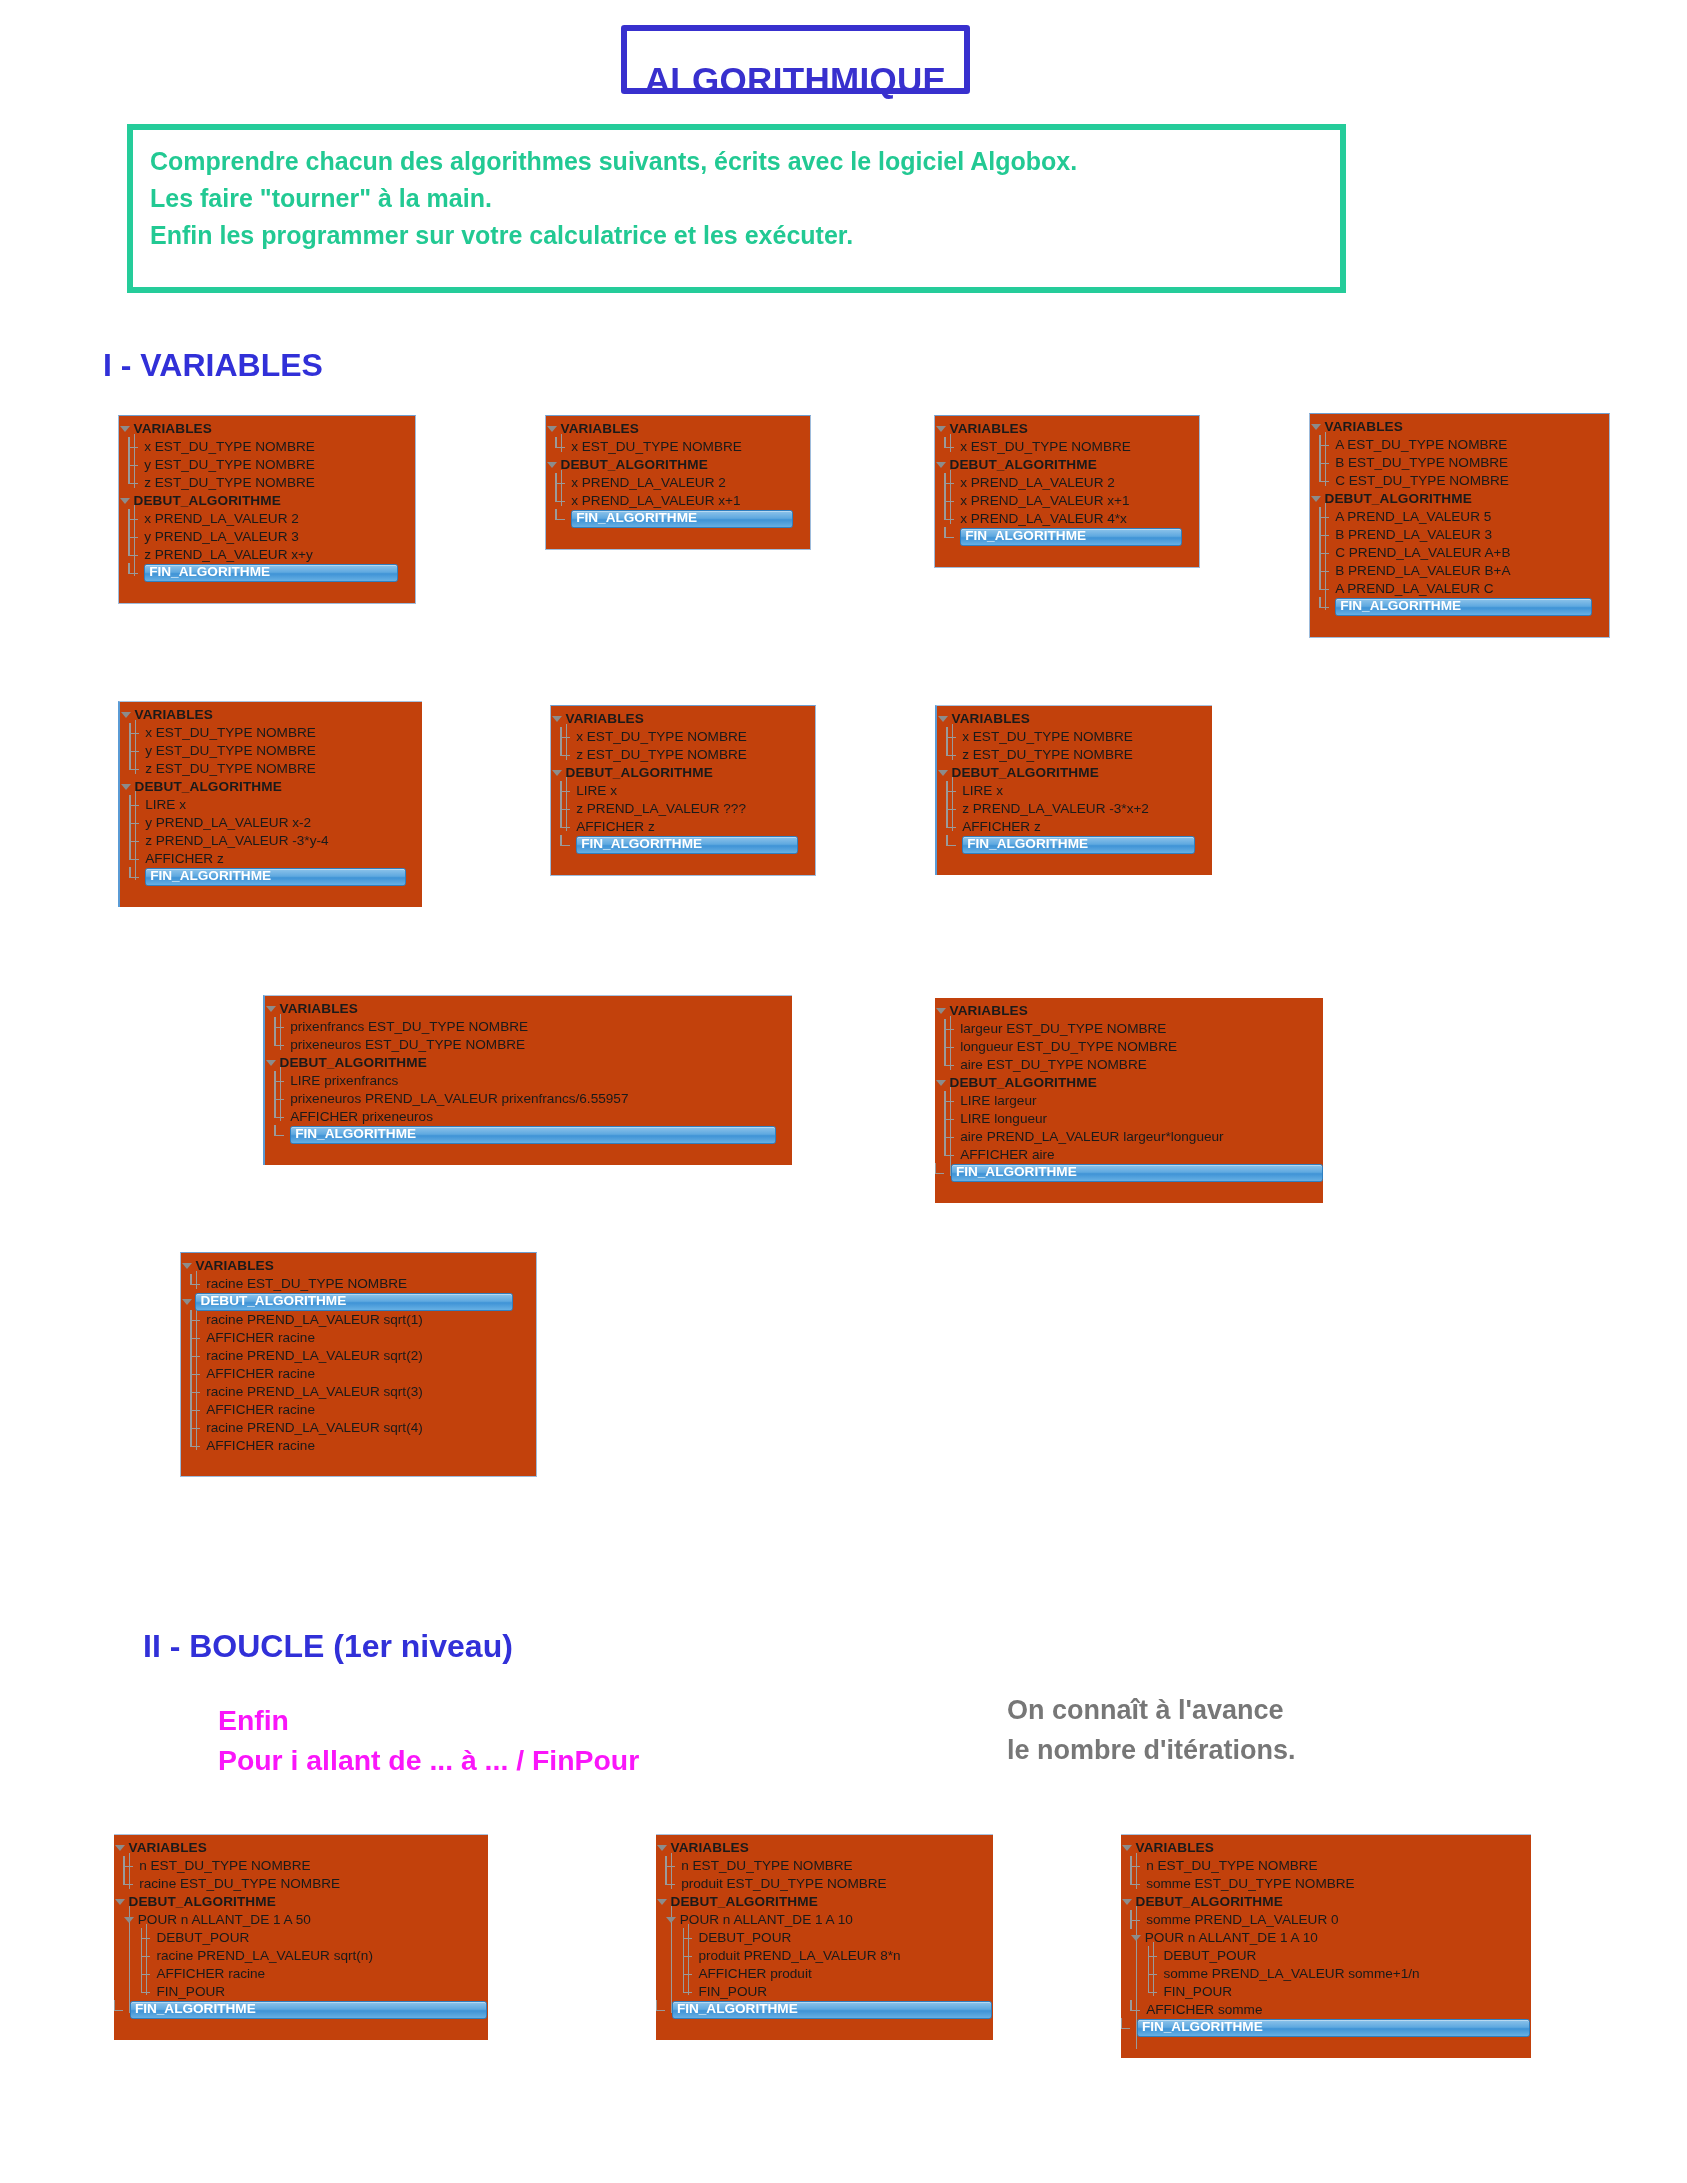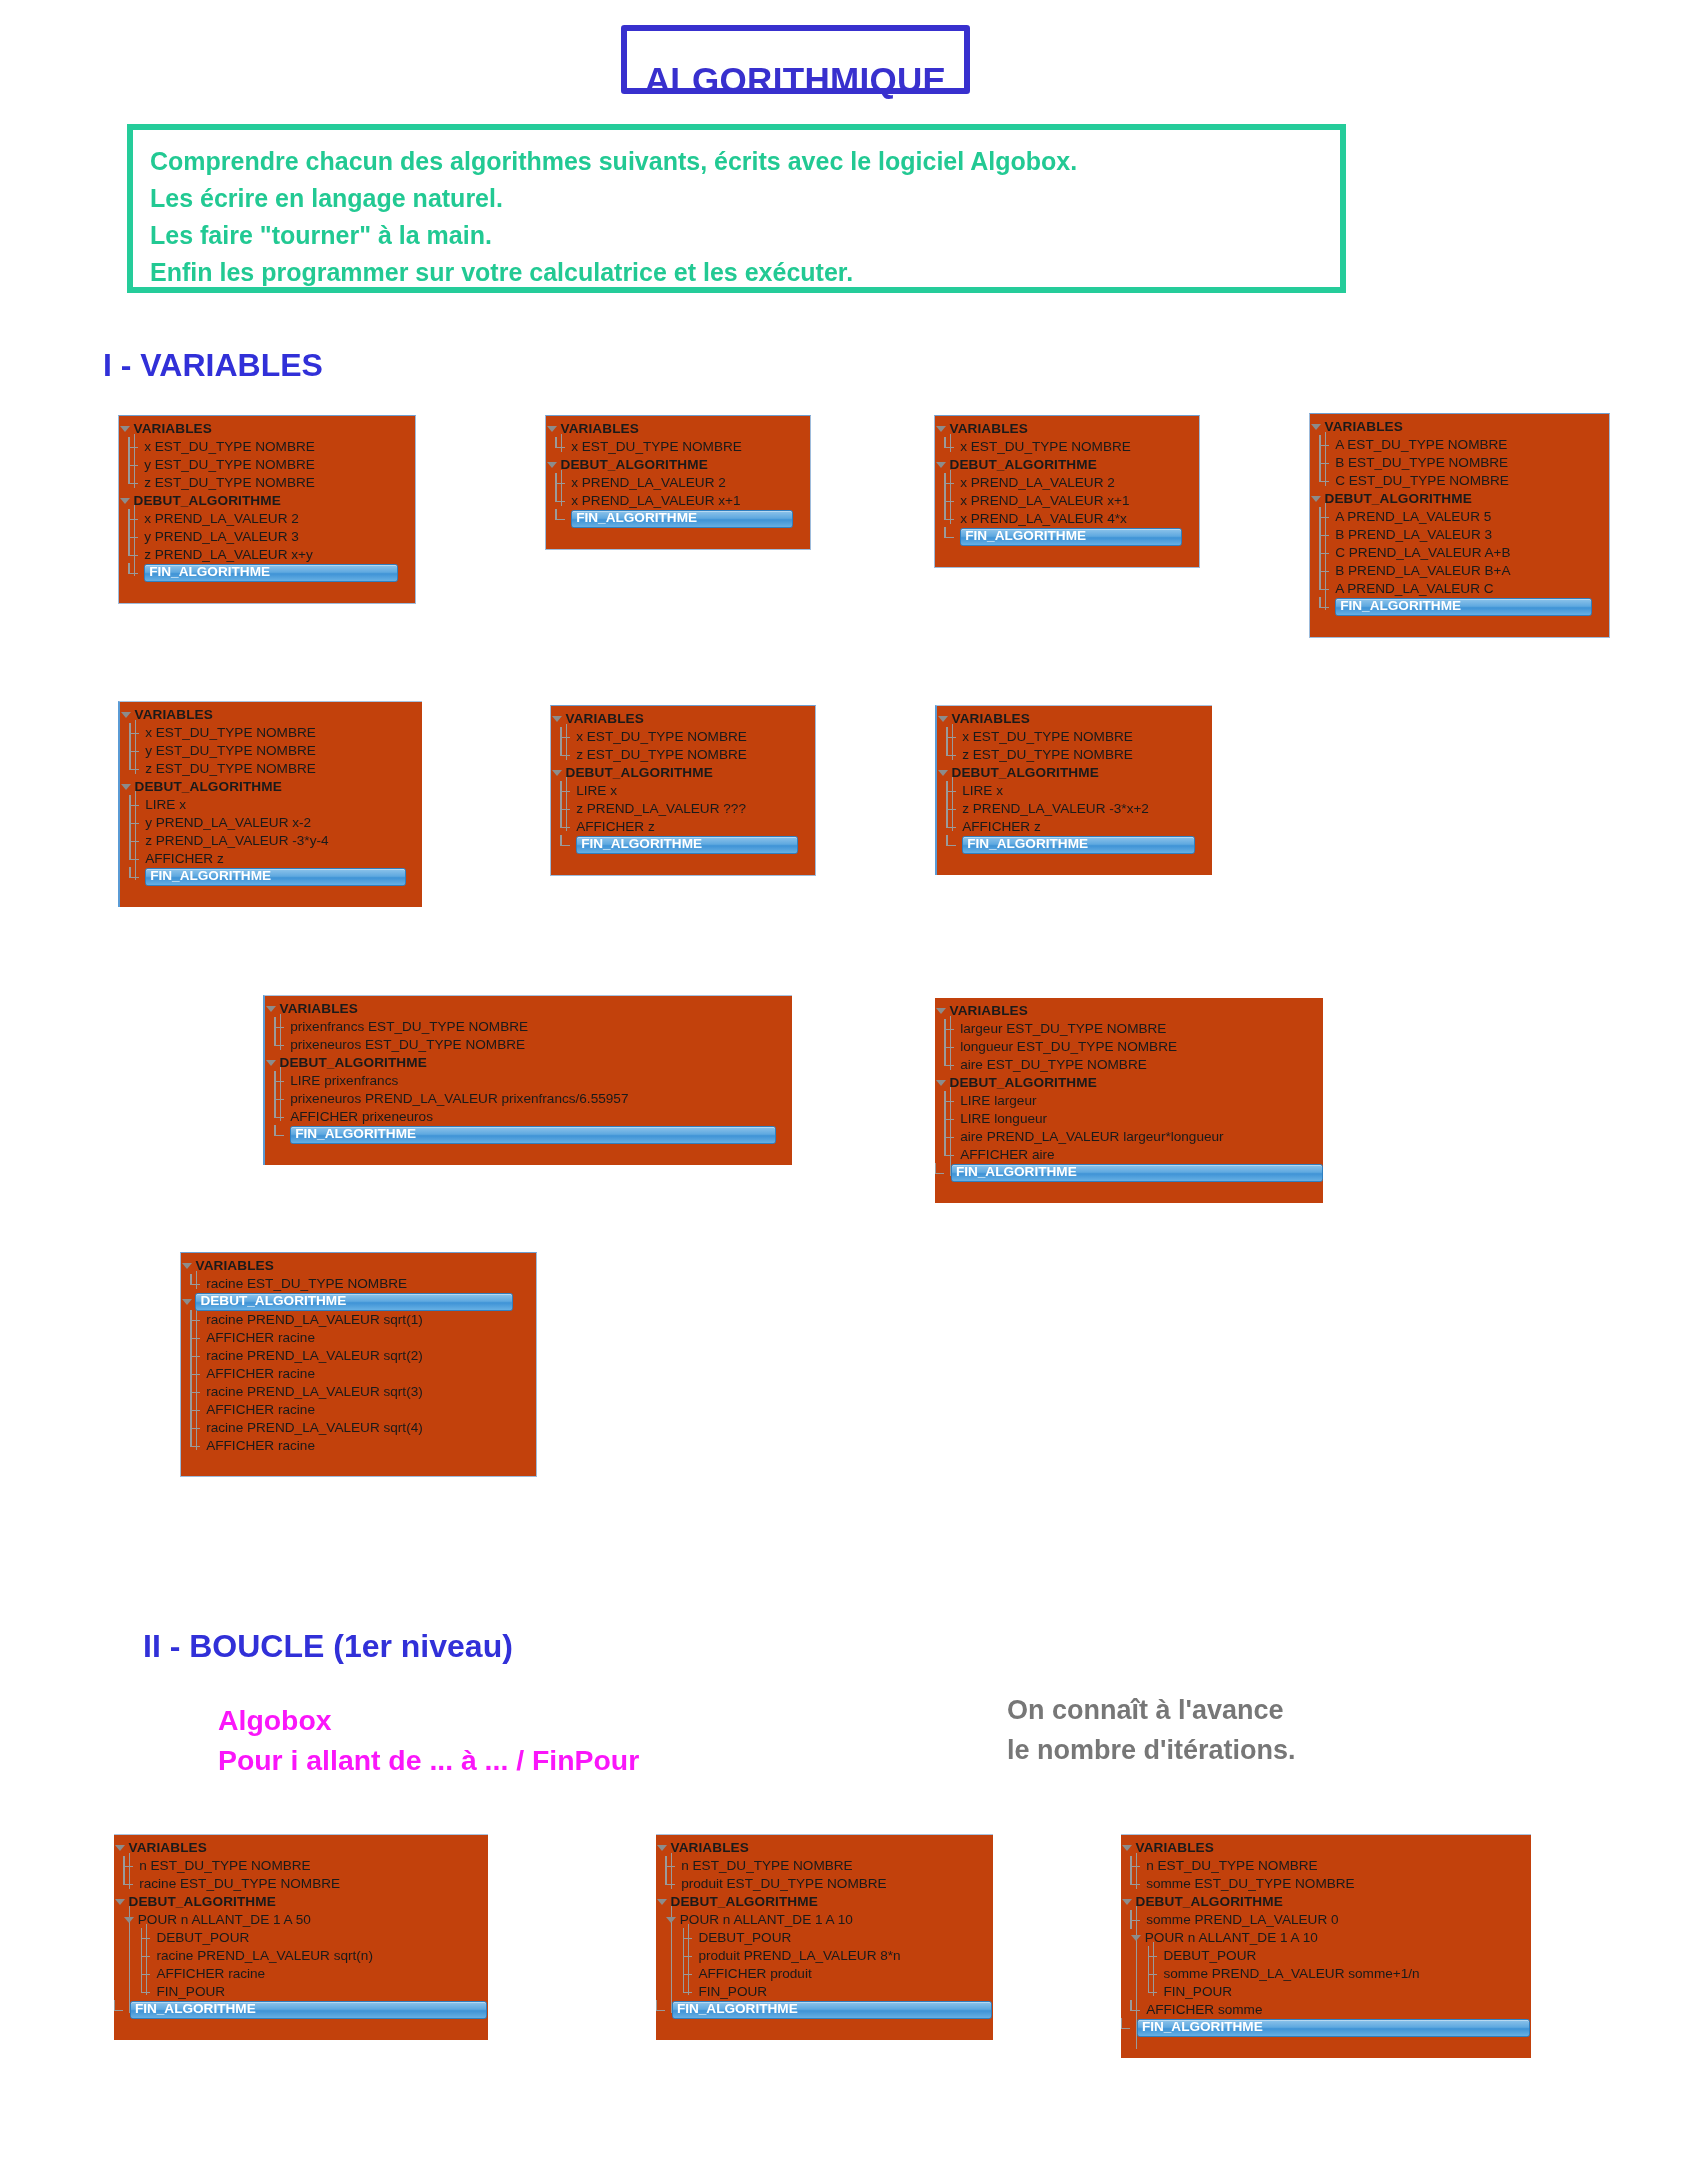--- a/index.html
+++ b/index.html
@@ -165,21 +165,20 @@
 </style>
 </head>
 <body>
 
 <div class="title-box">
   <span class="title-text">ALGORITHMIQUE</span>
 </div>
 
 <div class="instr-box">
   <div class="instr-line">Comprendre chacun des algorithmes suivants, écrits avec le logiciel Algobox.</div>
-  <div class="instr-line">Les écrire en langage naturel.</div>
   <div class="instr-line">Les faire "tourner" à la main.</div>
   <div class="instr-line">Enfin les programmer sur votre calculatrice et les exécuter.</div>
 </div>
 
 <div class="sec-head" id="sec-1">I - VARIABLES</div>
 
 <div class="algo boxed" id="algo-1" style="left:118px; top:415px; width:298px;">
   <div class="guides">
     <div class="vline" style="left:15px; top:18px; height:54px;"></div>
     <div class="vline" style="left:15px; top:89px; height:71px;"></div>
@@ -596,21 +595,21 @@
       <span class="txt">racine PREND_LA_VALEUR sqrt(4)</span>
     </div>
   <div class="row indent1">
       <span class="branch"></span>
       <span class="txt">AFFICHER racine</span>
     </div>
 </div>
 
 <div class="sec-head" id="sec-2">II - BOUCLE (1er niveau)</div>
 <div class="boucle-note">
-  <div>Algobox</div>
+  <div>Enfin</div>
   <div>Pour i allant de ... à ... / FinPour</div>
 </div>
 <div class="iter-note">
   <div>On connaît à l'avance</div>
   <div>le nombre d'itérations.</div>
 </div>
 
 <div class="algo topline" id="algo-11" style="left:114px; top:1834px; width:374px;">
   <div class="guides">
     <div class="vline" style="left:15px; top:18px; height:36px;"></div>

